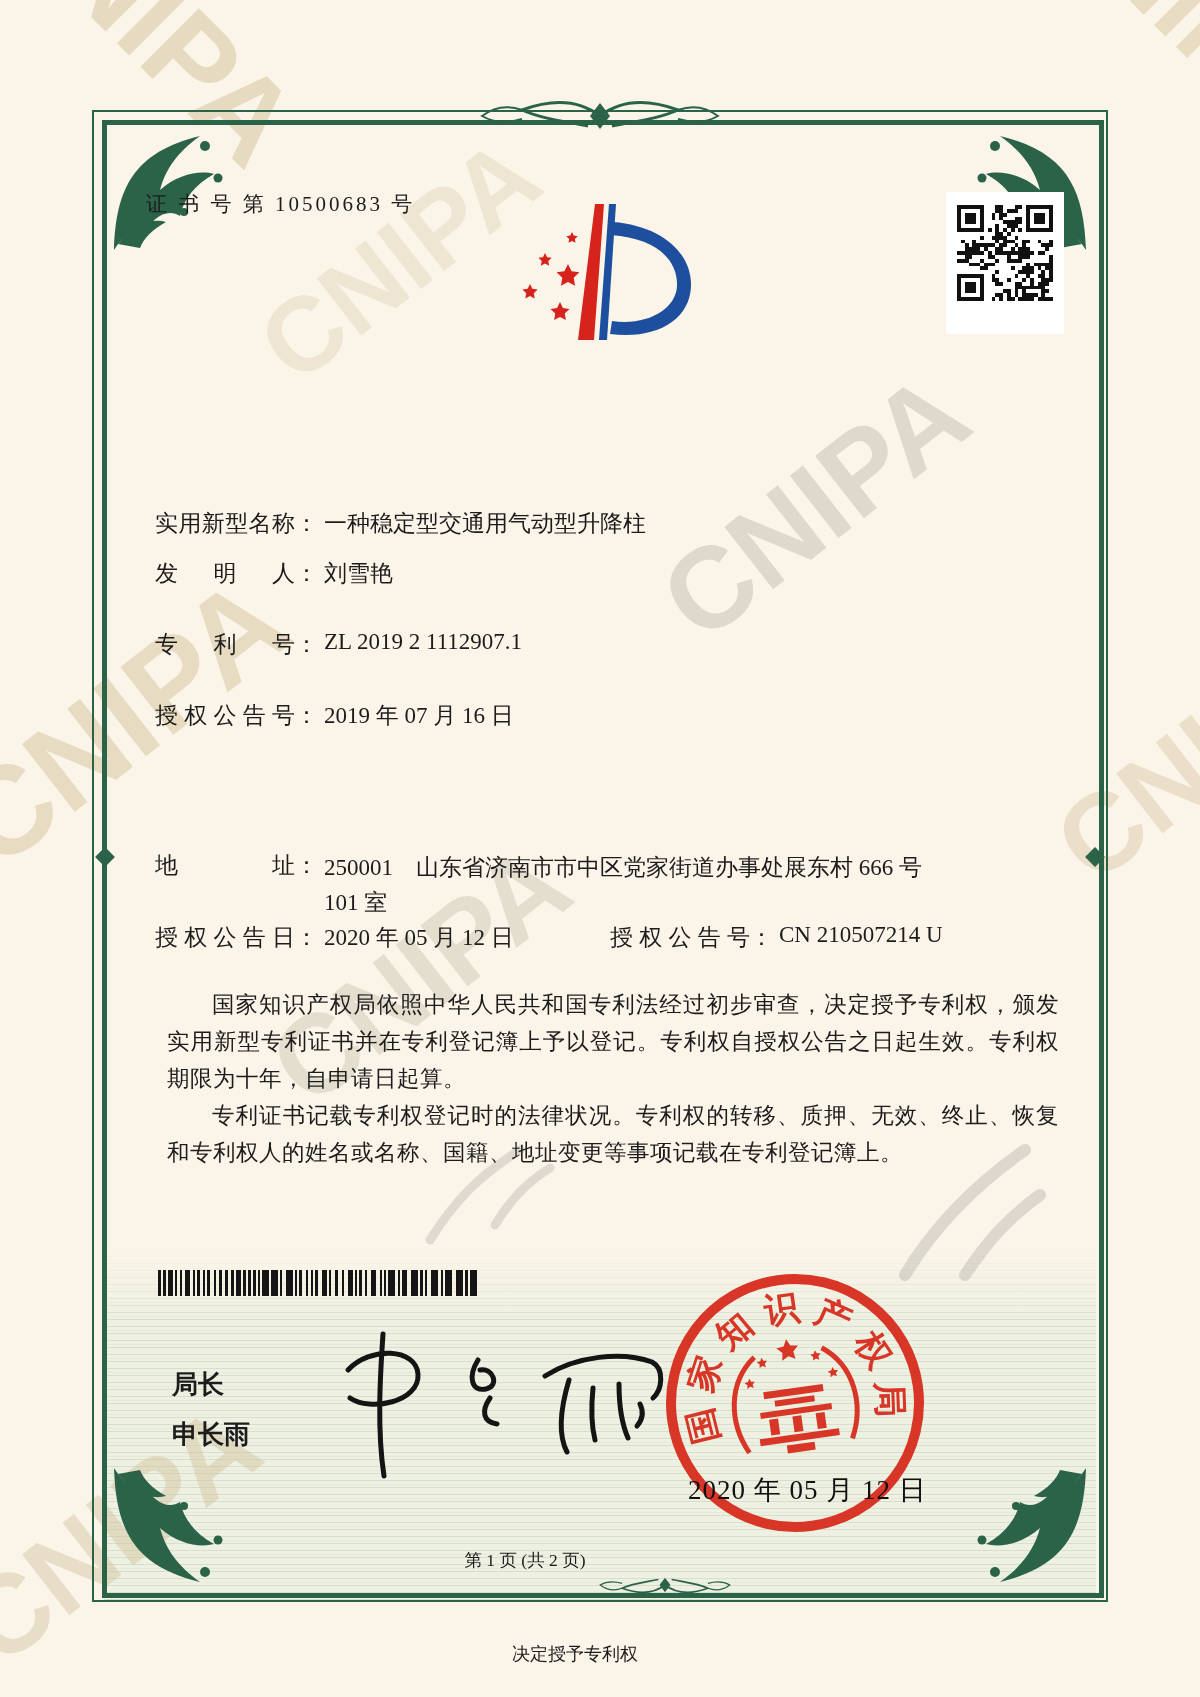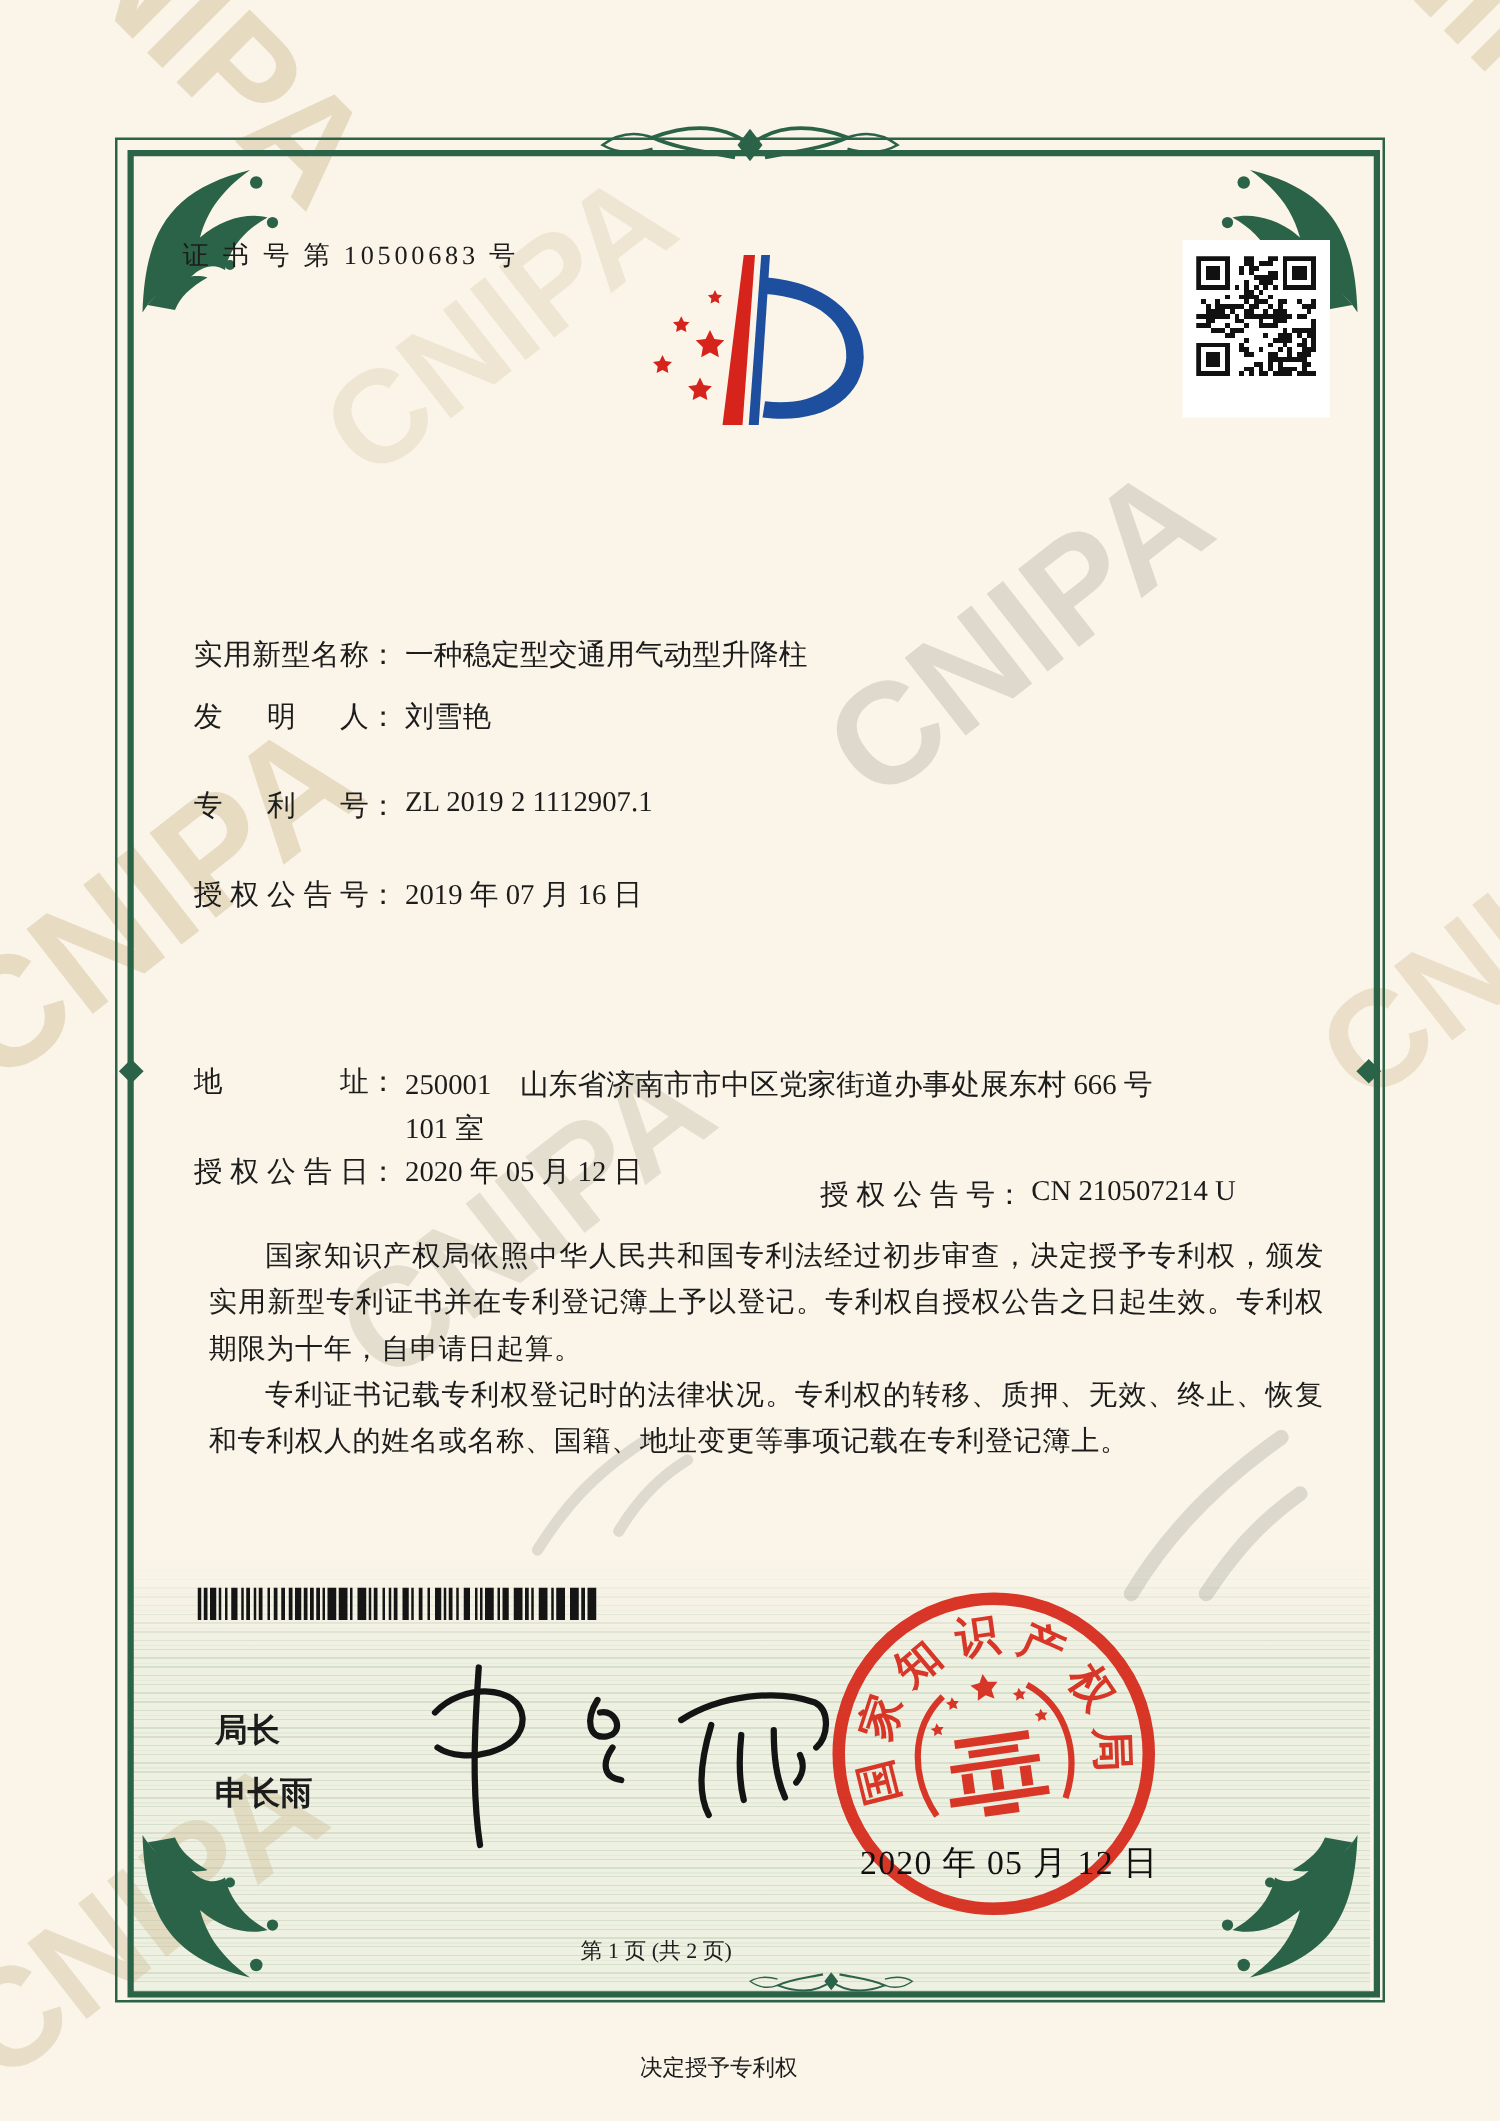--- a/index.html
+++ b/index.html
@@ -43,21 +43,21 @@
   .qr-box{position:absolute;left:946px;top:192px;width:118px;height:142px;background:#ffffff;z-index:5;}
   .qr{position:absolute;left:957px;top:205px;width:96px;height:96px;z-index:6;}
   .title{position:absolute;left:0;top:330px;width:1200px;text-align:center;
       font-size:48px;font-weight:bold;letter-spacing:10px;z-index:5;}
   
   .row{position:absolute;left:155px;font-size:23px;z-index:5;white-space:nowrap;}
   .flabel{display:inline-block;width:140px;text-align:justify;text-align-last:justify;vertical-align:top;}
   .colon{display:inline-block;vertical-align:top;}
   .fvalue{display:inline-block;margin-left:6px;vertical-align:top;white-space:normal;}
   .addr-val{width:750px;line-height:35px;}
-  .grant-right{position:absolute;left:455px;top:18px;margin-left:46px;}
+  .grant-right{position:absolute;left:455px;top:0;}
   
   .body-text{position:absolute;left:167px;top:986px;width:892px;z-index:5;
       font-size:22.5px;line-height:37px;text-align:justify;letter-spacing:.5px;}
   .body-text p{margin:0;text-indent:2em;}
   
   .barcode{position:absolute;left:158px;top:1270px;width:320px;height:26px;z-index:5;}
   .director{position:absolute;left:172px;top:1360px;z-index:5;font-size:26px;font-weight:600;line-height:50px;}
   .signature{position:absolute;left:320px;top:1318px;width:380px;height:175px;z-index:6;}
   .seal{position:absolute;left:650px;top:1258px;width:290px;height:290px;z-index:5;opacity:.93;}
   .seal-date{position:absolute;left:688px;top:1472px;width:310px;z-index:7;font-size:27px;

